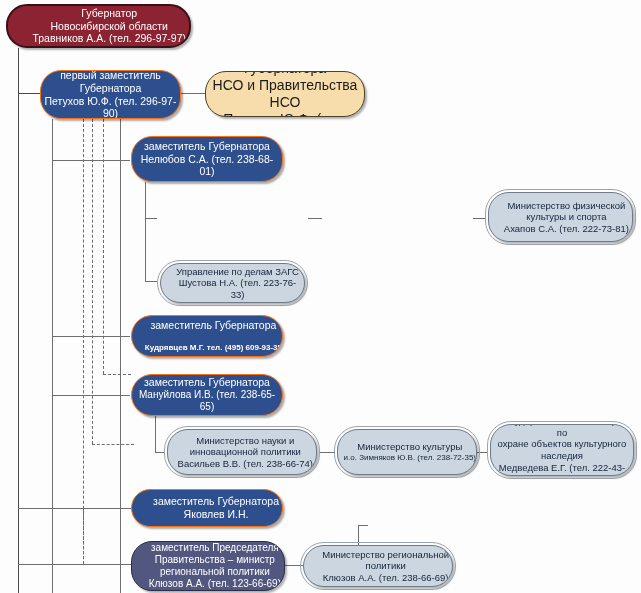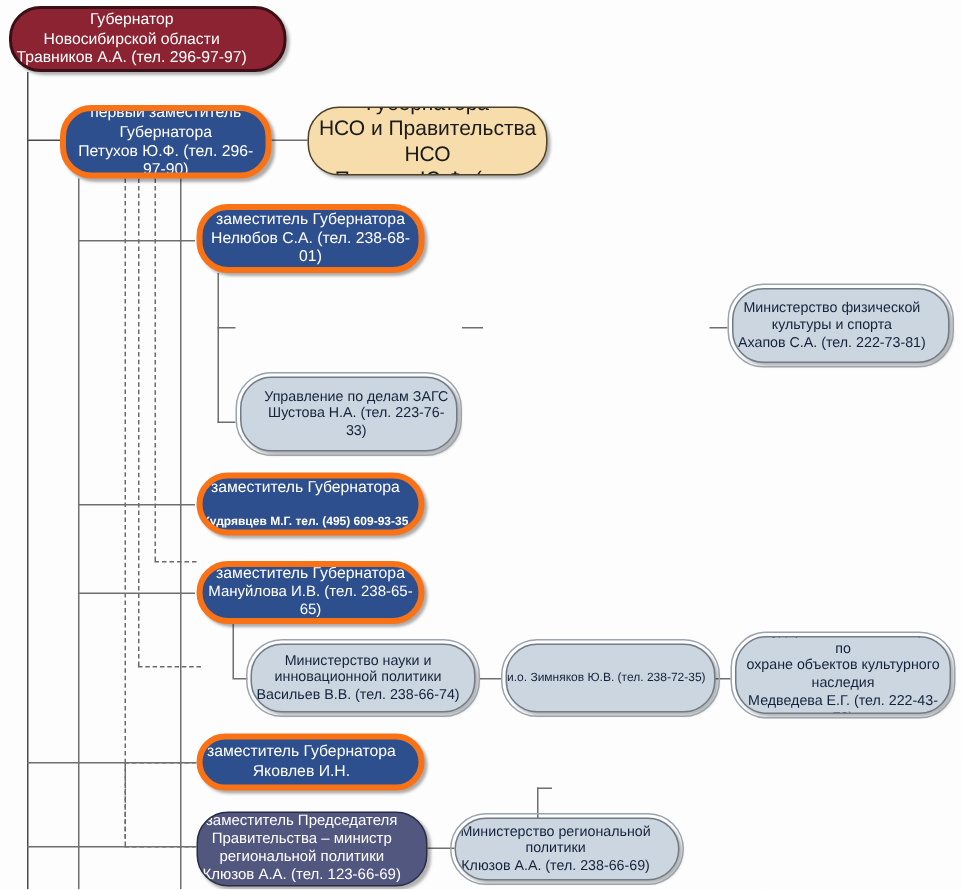--- a/index.html
+++ b/index.html
@@ -37,21 +37,21 @@
     height: 0;
     border-top: 1px dashed #6a6a6a;
   }
 
   
   .node {
     position: absolute;
     box-sizing: border-box;
     display: flex;
     align-items: center;
-    justify-content: flex-start;
+    justify-content: flex-end;
     text-align: center;
     line-height: 1.22;
     overflow: hidden;
     border-radius: 21px;
   }
   .node .txt {
     display: block;
     padding: 0 3px;
     white-space: pre-line;
   }
@@ -61,21 +61,21 @@
     background: #8b2332;
     border: 2px solid #3a1016;
     color: #ffffff;
     font-size: 10.5px;
     box-shadow: 2px 2px 2px rgba(0,0,0,0.30);
   }
 
   
   .n-blue {
     background: #2e4f8e;
-    border: 4px solid #f97316;
+    border: 1px solid #f97316;
     color: #ffffff;
     font-size: 10.5px;
     box-shadow: 2px 2px 2px rgba(0,0,0,0.32);
   }
   
   .n-blue-mut {
     background: #52577f;
     border: 1px solid #2a2d45;
     color: #ffffff;
     font-size: 10px;
@@ -176,21 +176,21 @@
   </div>
 
 
 
   <div class="node n-grey" style="left:488px; top:192px; width:145px; height:50px;">
     <span class="txt">Министерство физической
 культуры и спорта
 Ахапов С.А. (тел. 222-73-81)</span>
   </div>
 
-  <div class="node n-grey" style="left:160px; top:251px; width:145px; height:50px;padding-left:10px;">
+  <div class="node n-grey" style="left:160px; top:263px; width:145px; height:40px;padding-left:10px;">
     <span class="txt">Управление по делам ЗАГС
 Шустова Н.А. (тел. 223-76-33)</span>
   </div>
 
   <div class="node n-blue" style="left:131px; top:315px; width:152px; height:42px;">
     <div>
       <div>заместитель Губернатора</div>
       <div class="tiny" style="font-weight:bold;margin-top:11px;">Кудрявцев М.Г. тел. (495) 609-93-35</div>
     </div>
   </div>
@@ -203,20 +203,21 @@
   </div>
 
   <div class="node n-grey" style="left:167px; top:429px; width:150px; height:46px;">
     <span class="txt">Министерство науки и
 инновационной политики
 Васильев В.В. (тел. 238-66-74)</span>
   </div>
 
   <div class="node n-grey" style="left:337px; top:429px; width:140px; height:46px;">
     <div>
+      <div>Министерство культуры</div>
       <div class="tiny">и.о. Зимняков Ю.В. (тел.  238-72-35)</div>
     </div>
   </div>
 
   <div class="node n-grey" style="left:490px; top:424px; width:144px; height:52px;">
     <span class="txt">Государственная инспекция по
 охране объектов культурного
 наследия
 Медведева Е.Г. (тел. 222-43-70)</span>
   </div>

